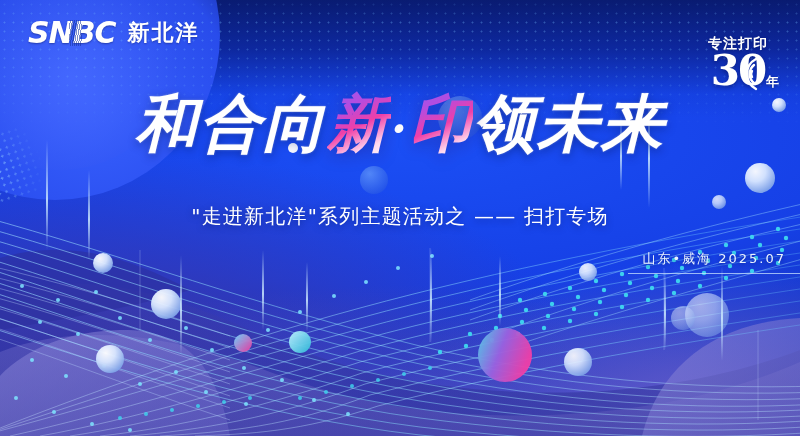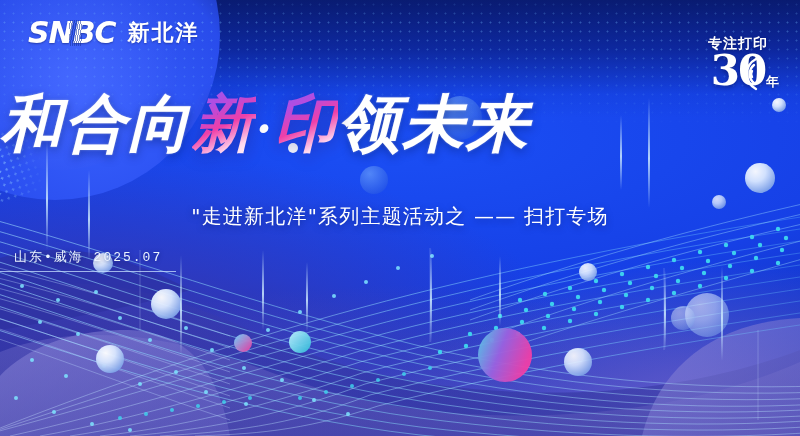--- a/index.html
+++ b/index.html
@@ -119,20 +119,21 @@
   }
   #badge-year {
     position:absolute; right:7px; bottom:1px;
     font-size:13px; font-weight:bold;
     text-shadow:0 1px 3px rgba(0,10,70,.5);
   }
   #badge-arcs { position:absolute; right:16px; top:4px; }
 
   #title-wrap {
     position:absolute; left:0; right:0; top:92px;
+    text-align:center;
   }
   #main-title {
     display:inline-block;
     font-family:"DejaVu Serif", serif;
     font-weight:bold;
     font-size:62px;
     line-height:1.02;
     letter-spacing:2px;
     font-style:italic;
     white-space:nowrap;
@@ -153,22 +154,21 @@
     position:absolute; left:0; right:0; top:203px;
     text-align:center;
     color:#ffffff;
     font-size:20px;
     font-weight:500;
     letter-spacing:1.2px;
     text-shadow:0 2px 6px rgba(5,20,90,.5);
   }
   #dateline {
     position:absolute; left:0; right:0; top:248px;
-    text-align:left;
-    font-family:Liberation Mono, monospace;
+    text-align:right;
   }
   #dateline span {
     display:inline-block;
     color:#eaf2ff; font-size:13px; letter-spacing:2px;
     padding:0 14px 5px 14px;
     border-bottom:1px solid rgba(200,225,255,.75);
     text-shadow:0 1px 4px rgba(5,20,90,.55);
   }
 </style>
 </head>

